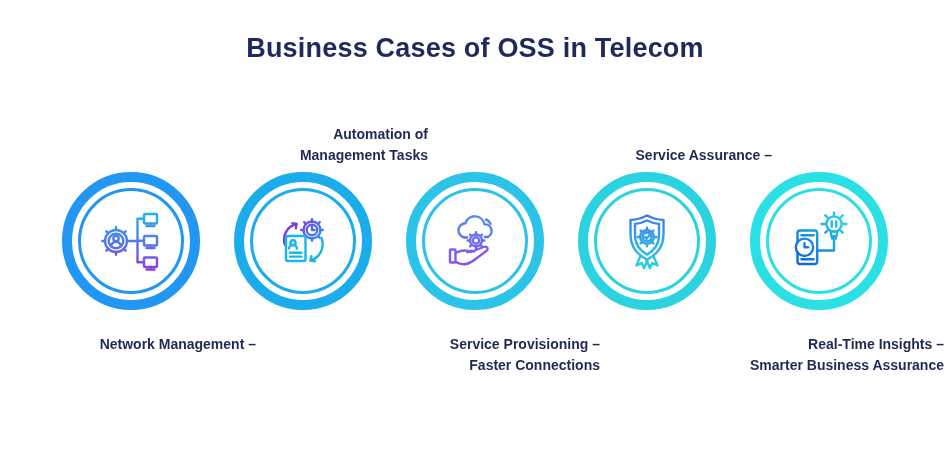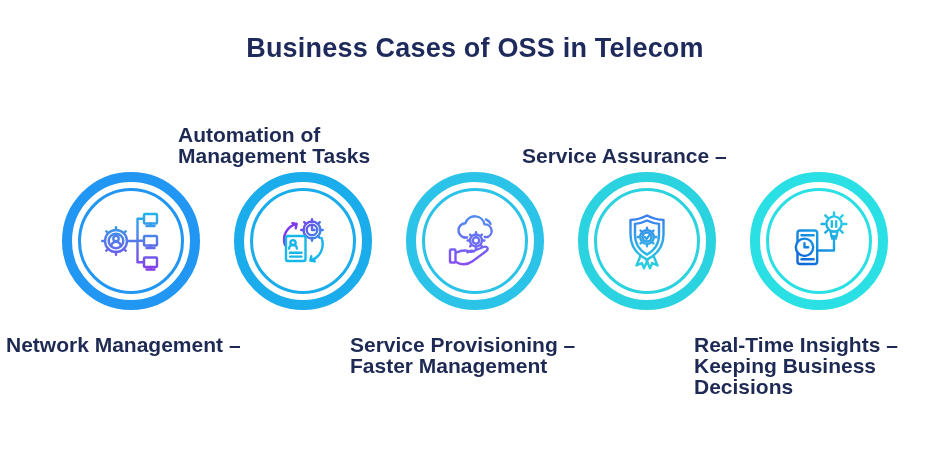--- a/index.html
+++ b/index.html
@@ -18,22 +18,22 @@
   }
   .item{
     width:138px;display:flex;flex-direction:column;align-items:center;
   }
   .slot-top{
     height:64px;display:flex;align-items:flex-end;justify-content:center;
     padding-bottom:6px;box-sizing:border-box;
   }
   .slot-bottom{margin-top:24px;}
   .label{
-    width:250px;flex-shrink:0;text-align:left;
-    font-size:21px;line-height:21px;font-weight:700;
+    width:250px;flex-shrink:0;text-align:right;
+    font-size:14px;line-height:21px;font-weight:700;
     color:var(--label-color,#1E2A54);
   }
   .ring-outer{
     width:138px;height:138px;border-radius:50%;box-sizing:border-box;
     border:10px solid var(--ring,#2196F3);
     display:flex;align-items:center;justify-content:center;background:#fff;
   }
   .ring-inner{
     width:106px;height:106px;border-radius:50%;box-sizing:border-box;
     border:3px solid var(--ring,#2196F3);
@@ -157,21 +157,21 @@
               <rect x="7" y="40.5" width="5.5" height="13" rx="1"></rect>
               <path d="M13.5,43.5 C18.5,41 24,41 28,43 L40.5,38 C44,36.7 46.2,39.8 43,42.3 L29.5,52.3 C24.5,55.9 18.5,56 13.5,53.3"></path>
               <path d="M24.5,43.3 C26.5,41.8 29,41.5 31,42.4"></path>
             </g>
           </svg>
         </div>
       </div>
       <div class="slot-bottom">
         <div class="label">
           <span>Service Provisioning –</span><br>
-          <span>Faster Management</span>
+          <span>Faster Connections</span>
         </div>
       </div>
     </div>
 
     <div class="item" style="--ring: #2BD2E0;">
       <div class="slot-top">
         <div class="label">
           <span>Service Assurance –</span><br>
         </div>
       </div>
@@ -230,19 +230,19 @@
               <path d="M14.5,26.3 H26.7 M14.5,50.3 H26.7"></path>
               <circle cx="17.5" cy="38.3" r="8.7" fill="#fff"></circle>
               <path d="M17.5,34.2 V38.3 H21.2"></path>
             </g>
           </svg>
         </div>
       </div>
       <div class="slot-bottom">
         <div class="label">
           <span>Real-Time Insights –</span><br>
-          <span>Keeping Business Decisions</span>
+          <span>Smarter Business Assurance</span>
         </div>
       </div>
     </div>
 
   </div>
 </div>
 
 </body></html>

